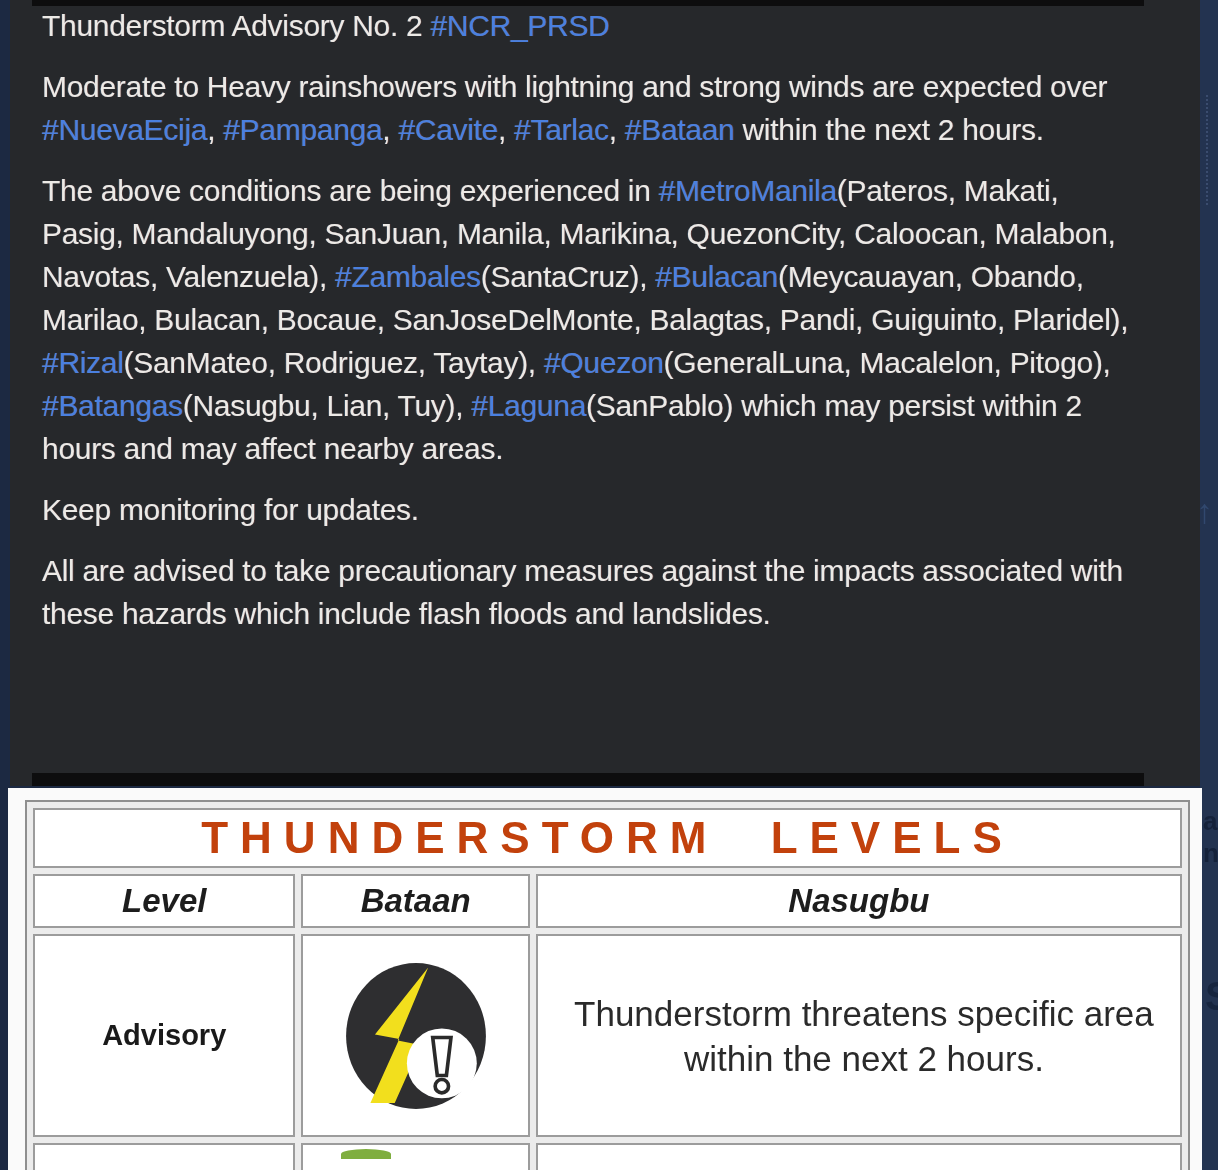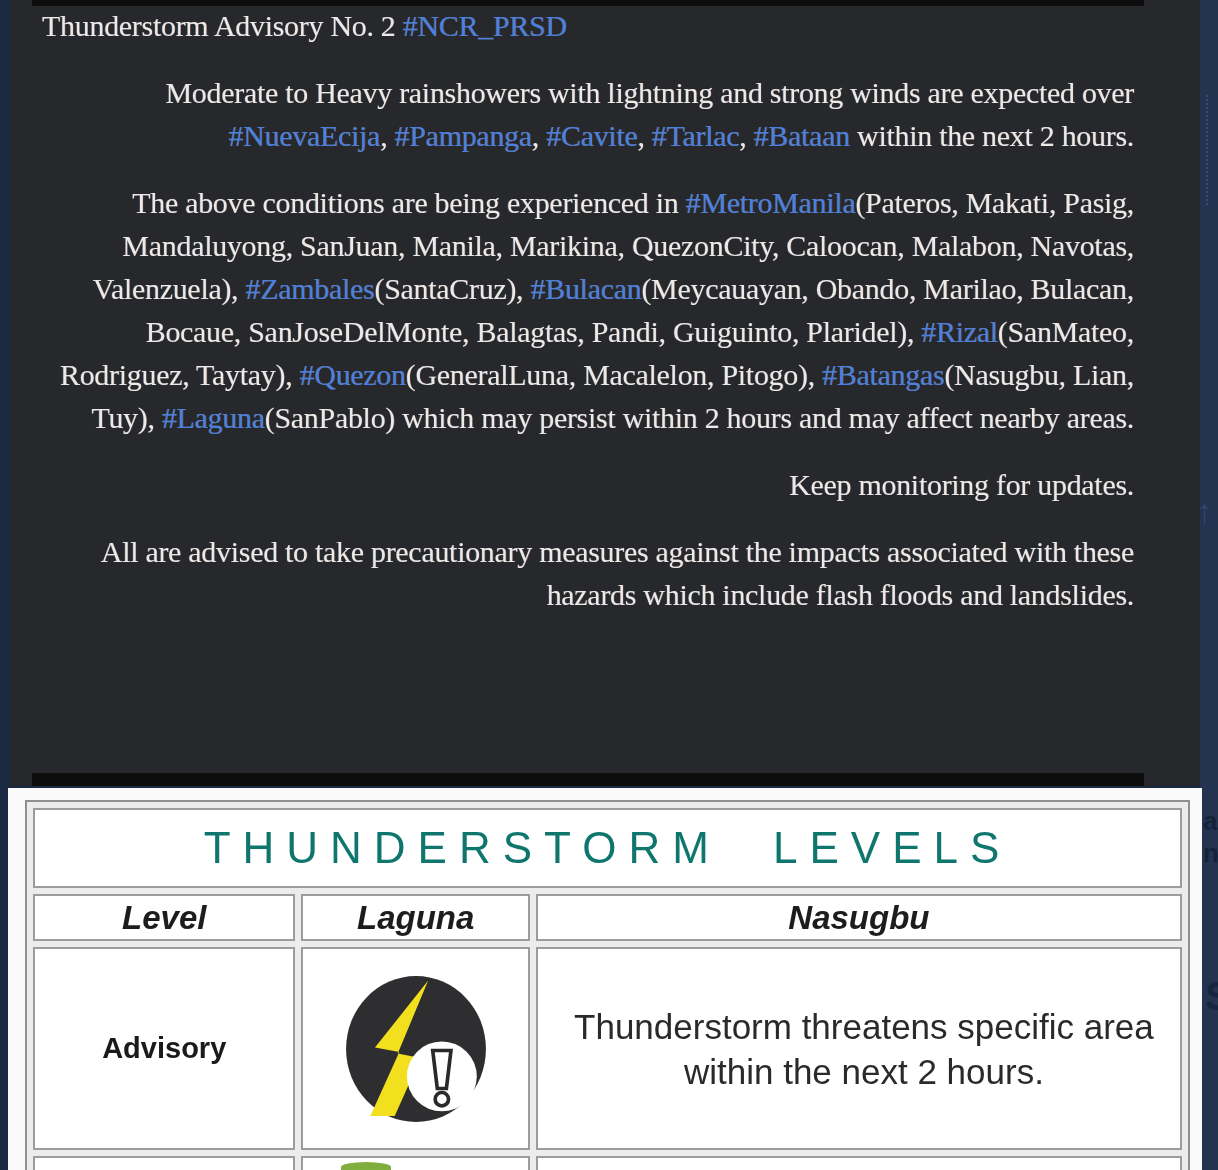--- a/index.html
+++ b/index.html
@@ -23,41 +23,40 @@
     position:absolute; left:10px; top:0; width:1190px; height:786px;
     background:#26282b; color:#eceae6;
   }
   .photo-edge { position:absolute; left:22px; width:1112px; background:#0d0d0e; }
   #edge-top { top:0; height:6px; }
   #edge-bottom { top:773px; height:13px; }
   #tweet-text {
     position:absolute; left:32px; top:4px; width:1092px;
     font-size:30px; line-height:43px; letter-spacing:-0.3px;
     text-shadow:0.6px 0 0 rgba(255,130,110,0.28), -0.6px 0 0 rgba(110,190,255,0.28);
-    font-family:Liberation Serif, serif;
   }
-  #tweet-text p { margin-top:24px;text-align:right; }
+  #tweet-text p { margin-top:18px; }
   #tweet-text .head-block { margin-top:0; }
   .hashtag { color:#4a80e0; }
 
   
   #white-panel {
     position:absolute; left:8px; top:788px; width:1194px; height:382px;
     background:#fafafa; overflow:hidden; color:#161616;
   }
   table#ts-table {
     position:absolute; left:17px; top:12px; width:1165px;
     border-collapse:separate; border-spacing:6px;
     border:2px solid #8f8f8f; background:#ececec;
     table-layout:fixed;
   }
   #ts-table td { border:2px solid #9c9c9c; background:#ffffff; text-align:center; vertical-align:middle; }
   #col-level { width:262px; } #col-symbol { width:228px; } #col-meaning { width:645px; }
-  td.title-cell { height:80px; font-size:44px; font-weight:normal; letter-spacing:12px; word-spacing:28px; color:#0f766e; }
-  td.header-cell { height:47px; font-size:33px; font-weight:bold; font-style:italic; color:#1d1d1d; }
+  td.title-cell { height:60px; font-size:44px; font-weight:bold; letter-spacing:12px; word-spacing:28px; color:#c2410c; }
+  td.header-cell { height:54px; font-size:33px; font-weight:bold; font-style:italic; color:#1d1d1d; }
   td.level-cell { height:203px; font-size:29px; font-weight:bold; color:#1a1a1a; }
   td.meaning-cell { text-align:left; padding-left:24px; padding-right:14px; font-size:35px; line-height:45px; color:#2a2a2a; }
   td.partial-cell { height:40px; position:relative; }
   #green-hint { position:absolute; left:38px; top:4px; width:50px; height:10px; background:#7fae3f; border-radius:50% 50% 0 0; }
   #advisory-badge { display:block; margin:0 auto; }
 </style>
 </head>
 <body>
 
 <div id="screen">
@@ -89,21 +88,21 @@
           <col id="col-level">
           <col id="col-symbol">
           <col id="col-meaning">
         </colgroup>
       <tbody>
           <tr>
         <td class="title-cell" colspan="3">THUNDERSTORM LEVELS</td>
       </tr>
       <tr>
         <td class="header-cell">Level</td>
-        <td class="header-cell">Laguna</td>
+        <td class="header-cell">Bataan</td>
         <td class="header-cell">Nasugbu</td>
       </tr>
       <tr>
         <td class="level-cell">Advisory</td>
         <td>
           <svg id="advisory-badge" width="152" height="152" viewBox="0 0 100 100">
             <ellipse cx="50" cy="50" rx="46" ry="48" fill="#2e2e30"></ellipse>
             <polygon points="58,5 23,49 39,52 20,94 36,94 53,56 38,53" fill="#f2df1d"></polygon>
             <circle cx="67" cy="68" r="23" fill="#ffffff"></circle>
             <path d="M61,51 L73,51 L70,76 L64,76 Z" fill="#ffffff" stroke="#2a2a2a" stroke-width="2.4"></path>

